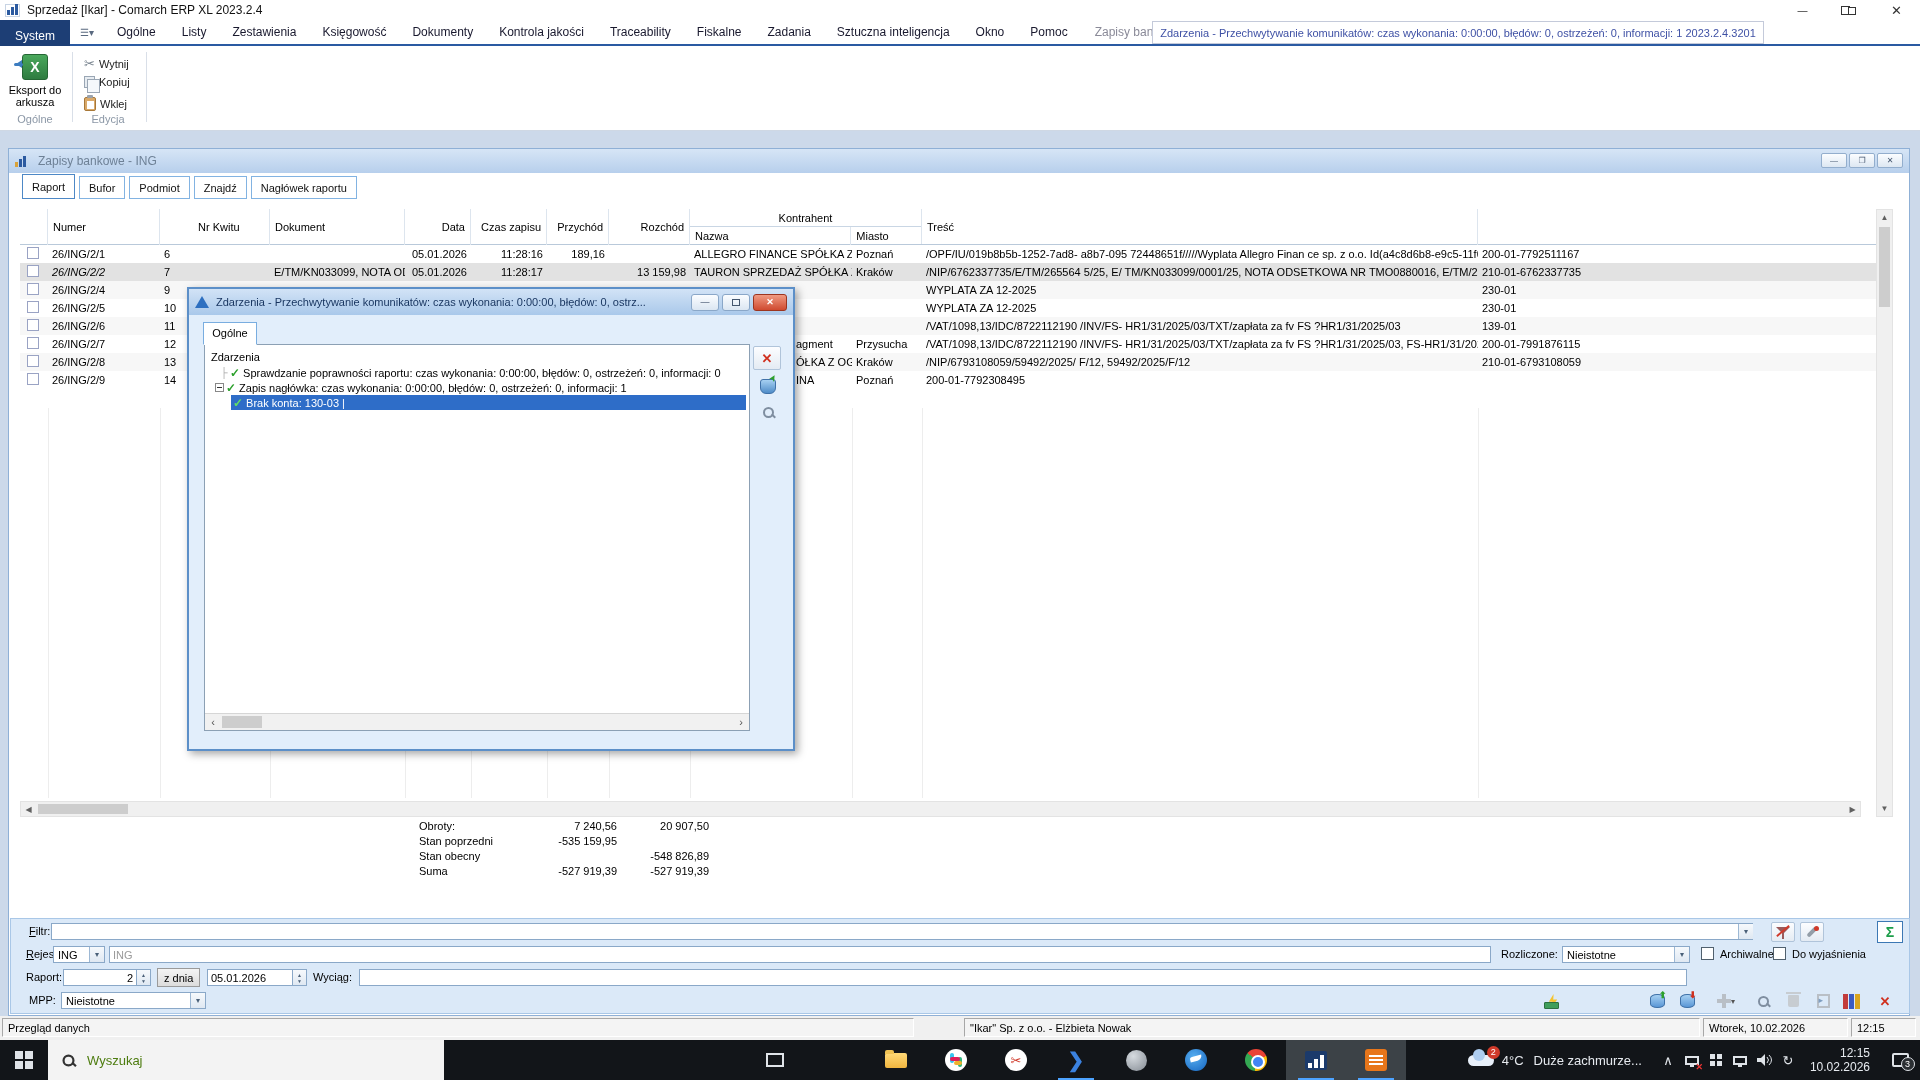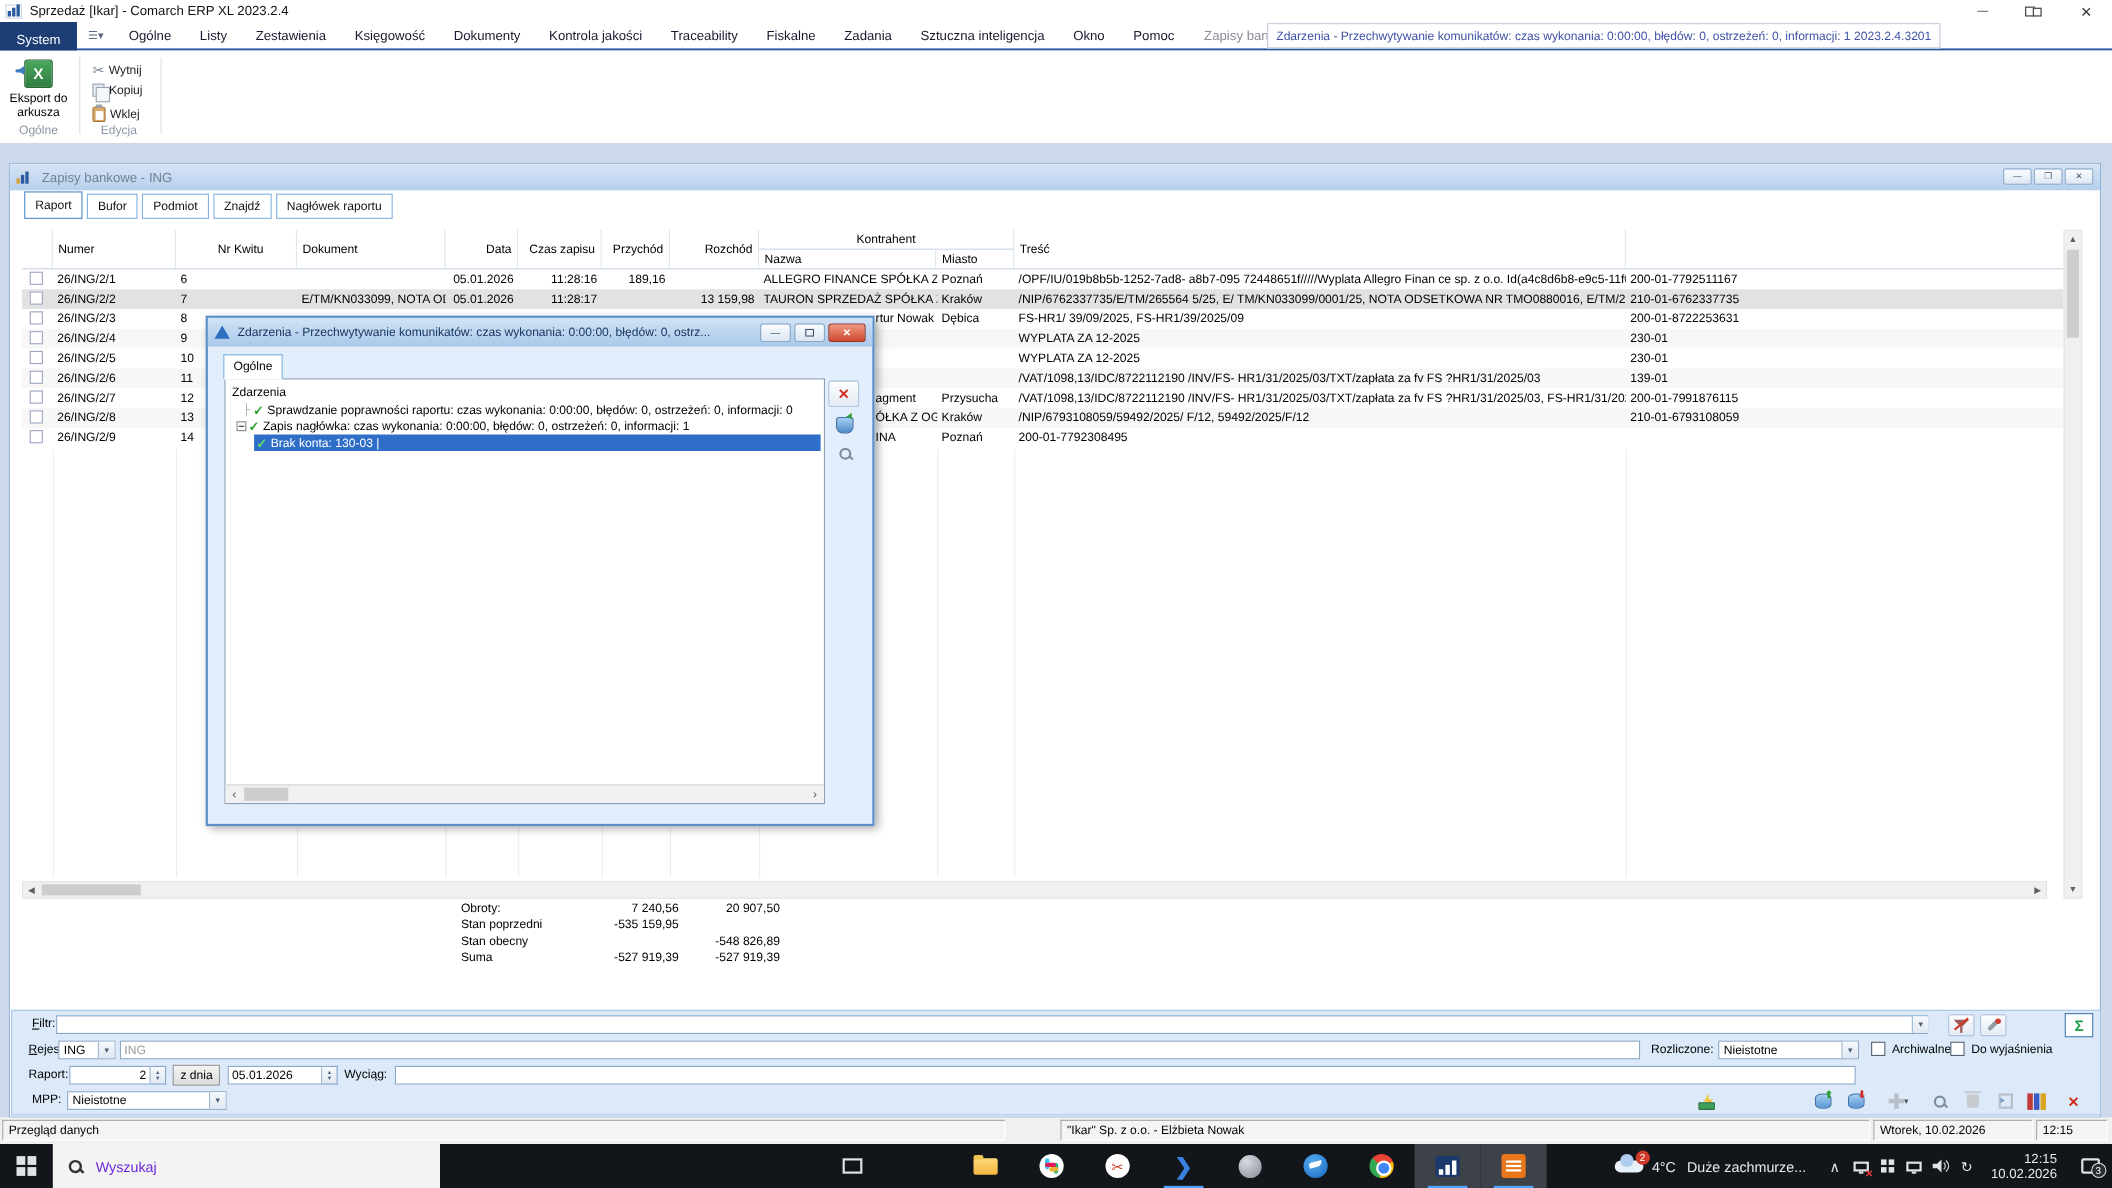--- a/index.html
+++ b/index.html
@@ -156,21 +156,21 @@
 
   
   #statusbar{position:absolute;left:0;top:1016px;width:1920px;height:24px;background:#f0f0f0}
   .spanel{position:absolute;top:2px;height:19px;border:1px solid;border-color:#a7a7a7 #fff #fff #a7a7a7;background:#f4f4f4;display:flex;align-items:center;padding:0 5px;white-space:nowrap;overflow:hidden}
 
   
   #taskbar{position:absolute;left:0;top:1040px;width:1920px;height:40px;background:#121519;display:flex;align-items:center}
   #start{width:48px;height:40px;display:flex;align-items:center;justify-content:center}
   .winlogo{display:grid;grid-template-columns:8px 8px;grid-template-rows:8px 8px;gap:2px}
   .winlogo i{background:#dfe3e8;display:block}
-  #tsearch{position:absolute;left:48px;top:0;width:352px;height:40px;background:#f3f3f3;display:flex;align-items:center;color:#6d28d9;font-size:13px}
+  #tsearch{position:absolute;left:48px;top:0;width:396px;height:40px;background:#f3f3f3;display:flex;align-items:center;color:#4d7c0f;font-size:13px}
   #tsearch .icon-mag{margin:0 12px 0 14px;transform:scale(1.1)}
   #tsearch .icon-mag::before,#tsearch .icon-mag::after{border-color:#333;background:#333}
   #tsearch .icon-mag::before{border:2px solid #333;background:transparent}
   .ttile{position:absolute;top:0;width:60px;height:40px;display:flex;align-items:center;justify-content:center}
   .ttile.active{background:#3c4247}
   .ttile.uline::after{content:"";position:absolute;left:12px;right:12px;bottom:0;height:2px;background:#4da3ff}
   .ic-taskview{width:18px;height:14px;border:2px solid #dfe3e8;position:relative}
   .ic-folder{width:22px;height:15px;background:linear-gradient(#ffd977,#f0b53f);border-radius:2px;position:relative}
   .ic-folder::before{content:"";position:absolute;left:0;top:-3px;width:9px;height:4px;background:#f0c253;border-radius:2px 2px 0 0}
   .ic-slack{width:22px;height:22px;border-radius:50%;background:#fff;position:relative}
@@ -319,45 +319,31 @@
           <div class="tcell ra" style="width: 76px;">11:28:16</div>
           <div class="tcell ra" style="width: 62px;">189,16</div>
           <div class="tcell ra" style="width: 81px;"></div>
           <div class="tcell" style="width: 162px;">ALLEGRO FINANCE SPÓŁKA Z OGRAN</div>
           <div class="tcell" style="width: 70px;">Poznań</div>
           <div class="tcell" style="width: 556px;">/OPF/IU/019b8b5b-1252-7ad8- a8b7-095 72448651f/////Wyplata Allegro Finan ce sp. z o.o. Id(a4c8d6b8-e9c5-11f0 *a</div>
           <div class="tcell" style="width: 398px;">200-01-7792511167</div>
         </div>
         <div class="trow sel">
           <div class="tcell" style="width: 28px; padding: 0px;"><span class="cbx"></span></div>
-          <div class="tcell" style="width: 112px;">26/ING/2/2</div>
+          <div class="tcell" style="width: 112px; font-style: italic;">26/ING/2/2</div>
           <div class="tcell" style="width: 110px;">7</div>
           <div class="tcell" style="width: 135px;">E/TM/KN033099, NOTA ODSE</div>
           <div class="tcell ra" style="width: 66px;">05.01.2026</div>
           <div class="tcell ra" style="width: 76px;">11:28:17</div>
           <div class="tcell ra" style="width: 62px;"></div>
           <div class="tcell ra" style="width: 81px;">13 159,98</div>
           <div class="tcell" style="width: 162px;">TAURON SPRZEDAŻ SPÓŁKA Z OGRA</div>
           <div class="tcell" style="width: 70px;">Kraków</div>
           <div class="tcell" style="width: 556px;">/NIP/6762337735/E/TM/265564 5/25, E/ TM/KN033099/0001/25, NOTA ODSETKOWA NR TMO0880016, E/TM/2655645/</div>
           <div class="tcell" style="width: 398px;">210-01-6762337735</div>
-        </div>
-        <div class="trow">
-          <div class="tcell" style="width: 28px; padding: 0px;"><span class="cbx"></span></div>
-          <div class="tcell" style="width: 112px;">26/ING/2/3</div>
-          <div class="tcell" style="width: 110px;">8</div>
-          <div class="tcell" style="width: 135px;"></div>
-          <div class="tcell ra" style="width: 66px;"></div>
-          <div class="tcell ra" style="width: 76px;"></div>
-          <div class="tcell ra" style="width: 62px;"></div>
-          <div class="tcell ra" style="width: 81px;"></div>
-          <div class="tcell" style="width: 162px; padding-left: 106px;">rtur Nowak</div>
-          <div class="tcell" style="width: 70px;">Dębica</div>
-          <div class="tcell" style="width: 556px;">FS-HR1/ 39/09/2025, FS-HR1/39/2025/09</div>
-          <div class="tcell" style="width: 398px;">200-01-8722253631</div>
         </div>
         <div class="trow alt">
           <div class="tcell" style="width: 28px; padding: 0px;"><span class="cbx"></span></div>
           <div class="tcell" style="width: 112px;">26/ING/2/4</div>
           <div class="tcell" style="width: 110px;">9</div>
           <div class="tcell" style="width: 135px;"></div>
           <div class="tcell ra" style="width: 66px;"></div>
           <div class="tcell ra" style="width: 76px;"></div>
           <div class="tcell ra" style="width: 62px;"></div>
           <div class="tcell ra" style="width: 81px;"></div>

